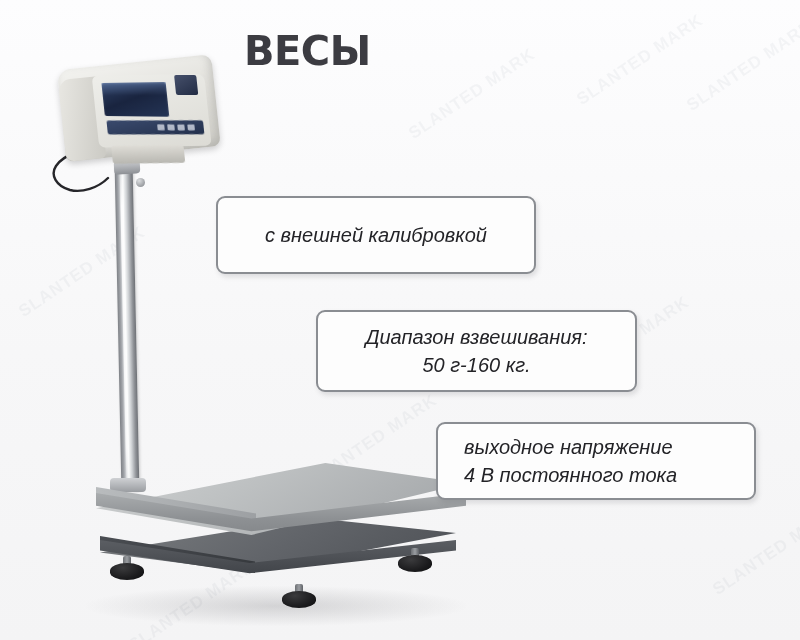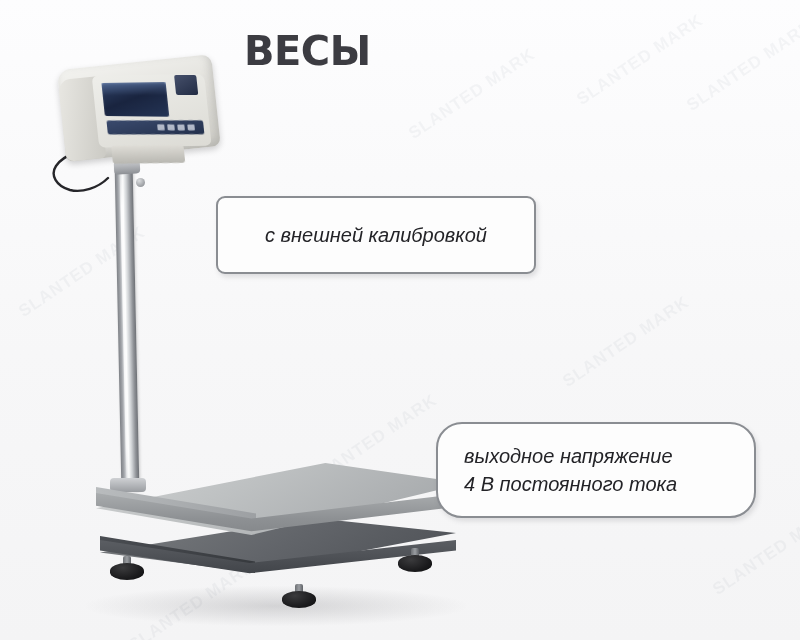--- a/index.html
+++ b/index.html
@@ -82,24 +82,23 @@
     padding: 0 12px;
   }
   #callout-2 {
     left: 316px; top: 310px;
     width: 321px; height: 82px;
     text-align: center;
     padding: 0 12px;
   }
   #callout-3 {
     left: 436px; top: 422px;
-    width: 320px; height: 96px;
+    width: 320px; height: 78px;
     text-align: left;
     padding: 0 0 0 26px;
-    border-radius: 26px;
   }
 
   
   #scale {
     position: absolute;
     left: 0; top: 0;
     width: 500px; height: 640px;
   }
 
   
@@ -374,19 +373,23 @@
   </div>
 
   <div id="headline">
     <span class="l1">ВЕСЫ</span>
   </div>
 
   <div class="callout" id="callout-1">
     <span class="ln">с внешней калибровкой</span>
   </div>
 
+  <div class="callout" id="callout-2">
+    <span class="ln">Диапазон взвешивания:</span>
+    <span class="ln">50 г-160 кг.</span>
+  </div>
 
   <div class="callout" id="callout-3">
     <span class="ln">выходное напряжение</span>
     <span class="ln">4 В постоянного тока</span>
   </div>
 
 </div>
 
 </body></html>

